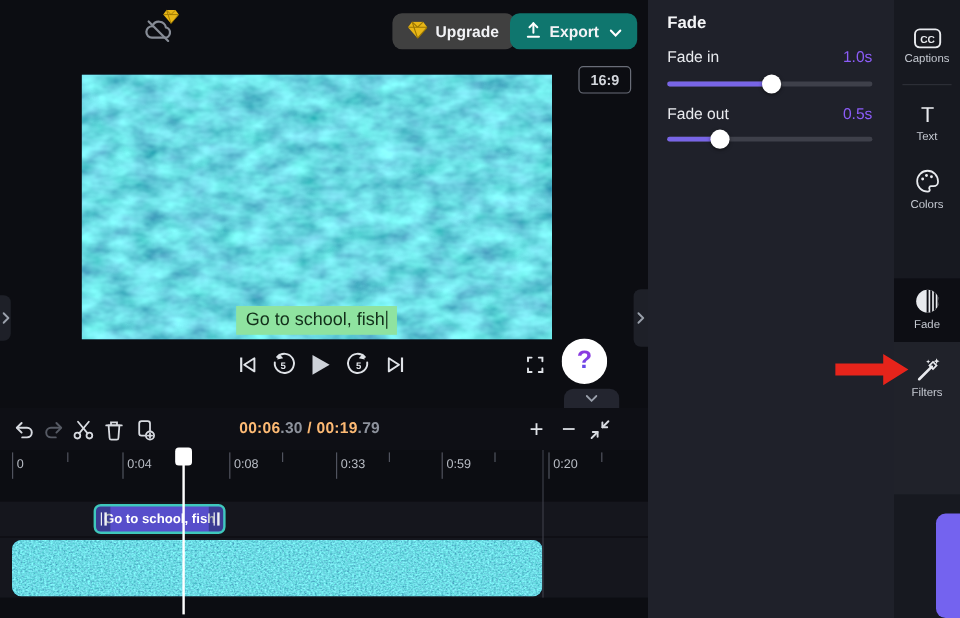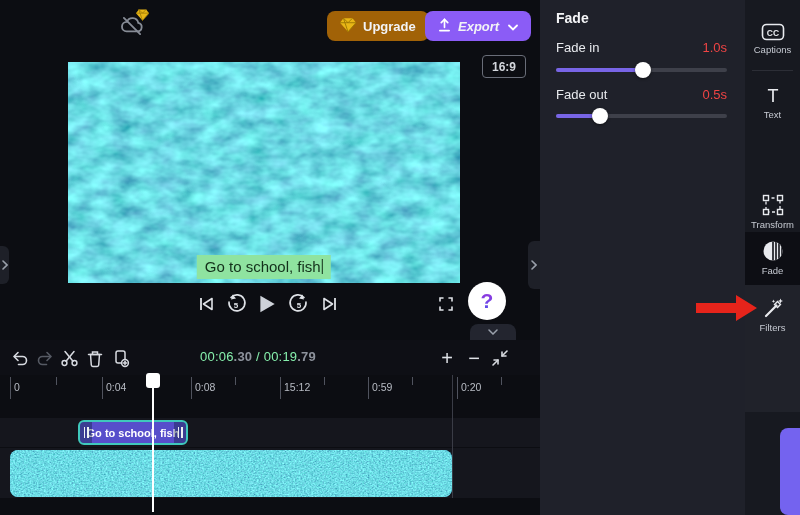--- a/index.html
+++ b/index.html
@@ -9,22 +9,22 @@
 
   
   .title-btn { position:absolute; left:10px; top:12px; height:28px; padding:0 12px;
     background:#26272f; border:none; border-radius:6px; color:#f2f3f6; font-size:13px;
     font-weight:700; font-family:inherit; display:flex; align-items:center; cursor:pointer; }
   .cloud-wrap { position:absolute; left:119px; top:13px; width:30px; height:30px; }
   .gem-badge { position:absolute; left:17px; top:-6px; }
   .pill-btn { position:absolute; top:11px; height:30px; border:none; border-radius:8px;
     display:flex; align-items:center; gap:7px; padding:0 13px; cursor:pointer;
     font-family:inherit; font-size:13px; font-weight:700; color:#f2f3f6; }
-  .upgrade { left:327px; background:#a16207; }
-  .export { left:425px; background:#8b5cf6;font-style:italic; }
+  .upgrade { left:327px; background:#404040; }
+  .export { left:425px; background:#0f766e; }
   .export .chev { margin-left:2px; }
 
   
   .video { position:absolute; left:68px; top:62px; width:392px; height:221px; overflow:hidden; }
   .video svg { display:block; }
   .caption-overlay { position:absolute; left:50%; transform:translateX(-50%); bottom:4px;
     background:#8fe3a0; color:#13301a; font-size:15px; font-weight:500; padding:3px 8px 4px;
     display:flex; align-items:center; white-space:nowrap; cursor:text; }
   .text-cursor { width:1.5px; height:15px; background:#13301a; margin-left:1px; }
   .ratio-badge { position:absolute; left:482px; top:55px; width:44px; height:23px;
@@ -47,21 +47,21 @@
   .collapse-tab { position:absolute; left:470px; top:324px; width:46px; height:16px;
     background:#23252f; border:none; border-radius:8px 8px 0 0; color:#9aa0ab; cursor:pointer;
     display:flex; align-items:center; justify-content:center; }
 
   
   .tl-toolbar { position:absolute; left:0; top:340px; width:540px; height:35px; background:#0e0f15; }
   .tool-btn { position:absolute; top:7px; width:22px; height:22px; background:none; border:none;
     display:flex; align-items:center; justify-content:center; cursor:pointer; padding:0; }
   .time-display { position:absolute; left:178px; top:9px; width:160px; display:flex;
     justify-content:center; font-size:13px; letter-spacing:.2px; }
-  .time-display .bright { color:#86efac; font-weight:400; }
+  .time-display .bright { color:#fdba74; font-weight:700; }
   .time-display .dim { color:#8d929c; font-weight:700; }
   .zoom-glyph { font-size:20px; color:#dfe2e7; line-height:1; font-weight:400; }
 
   .ruler { position:absolute; left:0; top:375px; width:540px; height:30px; cursor:pointer; }
   .tick-major { position:absolute; top:2px; width:1px; height:22px; background:#50535e; }
   .tick-minor { position:absolute; top:2px; width:1px; height:8px; background:#50535e; }
   .tick-label { position:absolute; top:6px; font-size:10.5px; color:#b8bcc4; }
 
   .track-row { position:absolute; left:0; width:540px; background:#15161d; }
   .caption-row { top:418px; height:29px; }
@@ -81,21 +81,21 @@
 
   .end-marker { position:absolute; left:452px; top:375px; width:1px; height:123px; background:#3a3c46; }
   .playhead-line { position:absolute; left:152px; top:386px; width:2px; height:126px; background:#ffffff; }
   .playhead-handle { position:absolute; left:146px; top:373px; width:14px; height:15px;
     background:#ffffff; border-radius:3px; cursor:grab; }
 
   
   .panel { position:absolute; left:540px; top:0; width:205px; height:515px; background:#1f212a; }
   .panel-title { position:absolute; left:16px; top:10px; font-size:14px; font-weight:700; color:#f4f5f7; }
   .slider-label { position:absolute; left:16px; font-size:13px; color:#e8eaee; }
-  .slider-value { position:absolute; right:18px; font-size:13px; color:#ef4444; }
+  .slider-value { position:absolute; right:18px; font-size:13px; color:#8b5cf6; }
   .slider { position:absolute; left:16px; right:18px; height:16px; cursor:pointer; }
   .slider .track { position:absolute; left:0; right:0; top:6px; height:4px; border-radius:2px; background:#3e404a; }
   .slider .fill { position:absolute; left:0; top:6px; height:4px; border-radius:2px; background:#7865e6; }
   .slider .thumb { position:absolute; top:0; width:16px; height:16px; border-radius:50%;
     background:#ffffff; transform:translateX(-50%); box-shadow:0 1px 3px rgba(0,0,0,.5); cursor:grab; }
 
   
   .rail { position:absolute; left:745px; top:0; width:55px; height:515px; background:#171920; }
   .rail-item { position:absolute; left:0; width:55px; display:flex; flex-direction:column;
     align-items:center; justify-content:center; gap:4px; background:none; border:none;
@@ -300,21 +300,21 @@
     <span class="tick-major" style="left:10px"></span>
     <span class="tick-label" style="left:14px">0</span>
     <span class="tick-minor" style="left:56px"></span>
     <span class="tick-major" style="left:102px"></span>
     <span class="tick-label" style="left:106px">0:04</span>
     <span class="tick-minor" style="left:146px"></span>
     <span class="tick-major" style="left:191px"></span>
     <span class="tick-label" style="left:195px">0:08</span>
     <span class="tick-minor" style="left:235px"></span>
     <span class="tick-major" style="left:280px"></span>
-    <span class="tick-label" style="left:284px">15:12</span>
+    <span class="tick-label" style="left:284px">0:33</span>
     <span class="tick-minor" style="left:324px"></span>
     <span class="tick-major" style="left:368px"></span>
     <span class="tick-label" style="left:372px">0:59</span>
     <span class="tick-minor" style="left:412px"></span>
     <span class="tick-major" style="left:457px"></span>
     <span class="tick-label" style="left:461px">0:20</span>
     <span class="tick-minor" style="left:501px"></span>
   </div>
 
   <div class="track-row caption-row">
@@ -383,31 +383,30 @@
 
     <span class="rail-divider"></span>
 
     <button class="rail-item" style="top:78px; height:50px">
       <svg width="20" height="20" viewBox="0 0 20 20">
         <text x="10" y="16" font-size="18" font-weight="400" fill="#e8eaee" text-anchor="middle" font-family="Liberation Sans, sans-serif">T</text>
       </svg>
       <span class="rail-label">Text</span>
     </button>
 
-
-    <button class="rail-item" style="top:186px; height:52px">
-      <svg width="22" height="22" viewBox="0 0 22 22">
-        <rect x="4" y="4" width="14" height="14" fill="none" stroke="#e8eaee" stroke-width="1.3" stroke-dasharray="3 2.5"></rect>
-        <rect x="1.5" y="1.5" width="5" height="5" fill="#171920" stroke="#e8eaee" stroke-width="1.4"></rect>
-        <rect x="15.5" y="1.5" width="5" height="5" fill="#171920" stroke="#e8eaee" stroke-width="1.4"></rect>
-        <rect x="1.5" y="15.5" width="5" height="5" fill="#171920" stroke="#e8eaee" stroke-width="1.4"></rect>
-        <rect x="15.5" y="15.5" width="5" height="5" fill="#171920" stroke="#e8eaee" stroke-width="1.4"></rect>
-      </svg>
-      <span class="rail-label">Transform</span>
-    </button>
+    <button class="rail-item" style="top:132px; height:52px">
+      <svg width="22" height="22" viewBox="0 0 24 24">
+        <path d="M12 2.5 a9.5 9.5 0 1 0 0 19 c1.8 0 2.4-1.2 1.7-2.4 c-.7-1.2 0-2.6 1.7-2.6 h2.1 a4 4 0 0 0 4-4 C21.5 6.8 17.2 2.5 12 2.5z" fill="none" stroke="#e8eaee" stroke-width="1.6"></path>
+        <circle cx="7.5" cy="10" r="1.3" fill="#e8eaee"></circle>
+        <circle cx="11" cy="6.8" r="1.3" fill="#e8eaee"></circle>
+        <circle cx="15.5" cy="8" r="1.3" fill="#e8eaee"></circle>
+      </svg>
+      <span class="rail-label">Colors</span>
+    </button>
+
 
     <button class="rail-item item-selected" style="top:232px; height:53px">
       <svg width="22" height="22" viewBox="0 0 22 22">
         <defs>
             <clipPath id="fadeClip">
               <circle cx="11" cy="11" r="9.5"></circle>
             </clipPath>
           </defs>
         <circle cx="11" cy="11" r="9.5" fill="#e8eaee"></circle>
         <g clip-path="url(#fadeClip)" stroke="#0d0e14" stroke-width="1.6">

